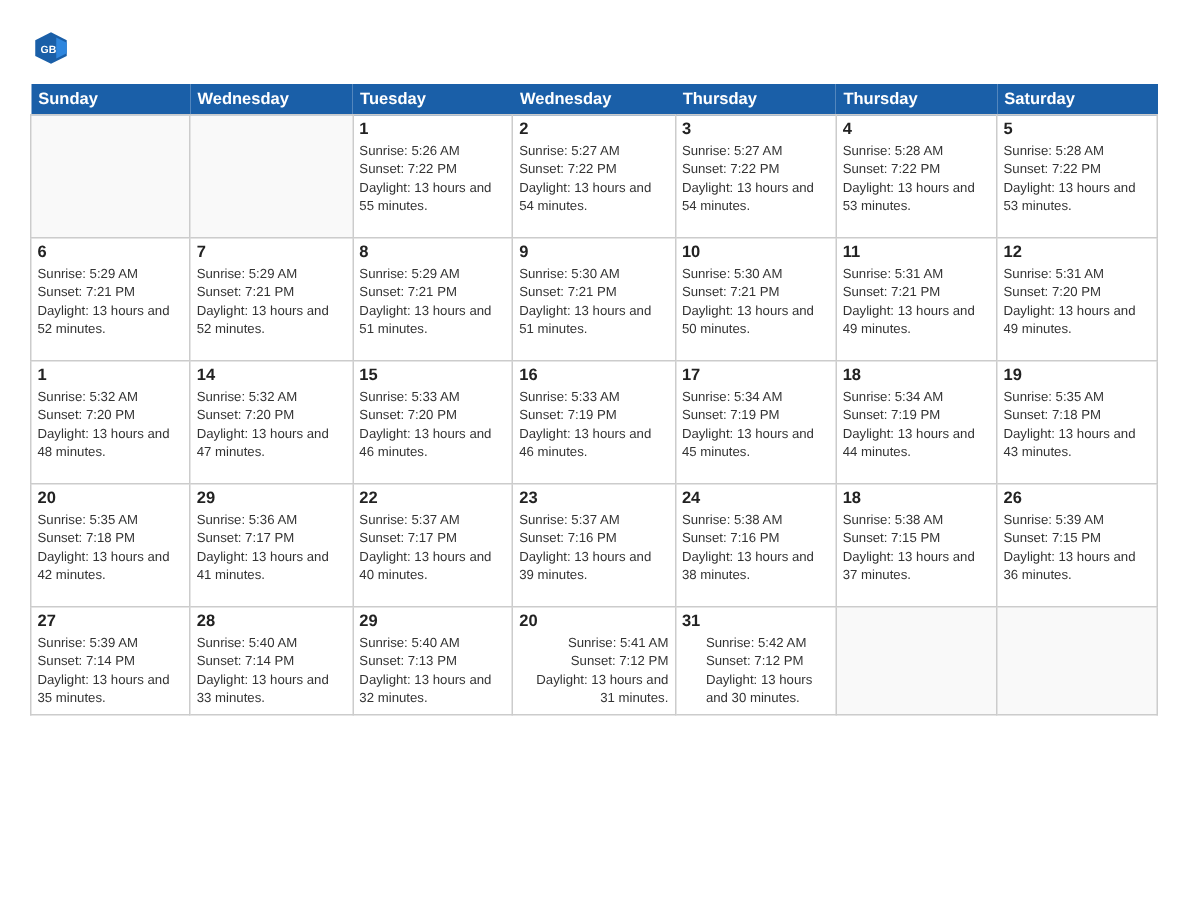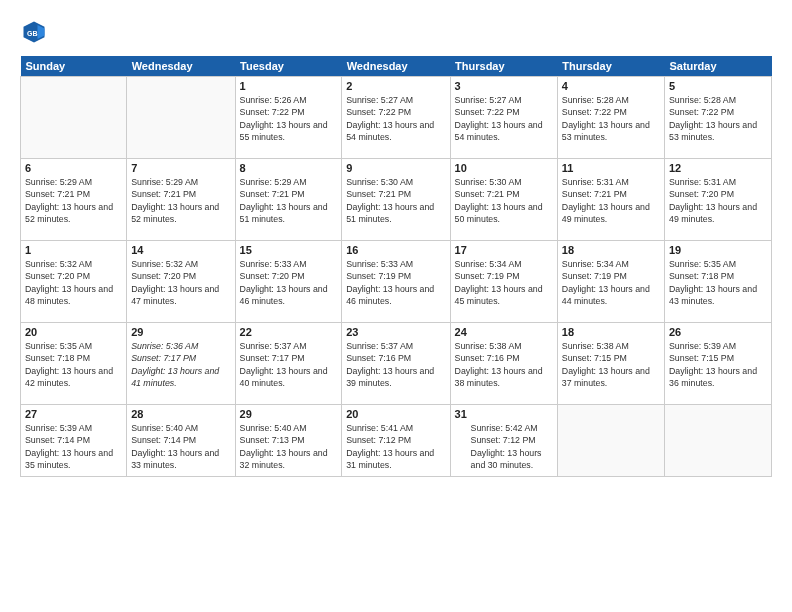--- a/index.html
+++ b/index.html
@@ -257,21 +257,21 @@
         </tr>
         <tr>
           <td>
             <span class="day-number">20</span>
             <div class="day-info" style="white-space: pre-line;">Sunrise: 5:35 AM
 Sunset: 7:18 PM
 Daylight: 13 hours and 42 minutes.</div>
           </td>
           <td>
             <span class="day-number">29</span>
-            <div class="day-info" style="white-space: pre-line; font-style: italic;">Sunrise: 5:36 AM
+            <div class="day-info" style="white-space: pre-line;">Sunrise: 5:36 AM
 Sunset: 7:17 PM
 Daylight: 13 hours and 41 minutes.</div>
           </td>
           <td>
             <span class="day-number">22</span>
             <div class="day-info" style="white-space: pre-line;">Sunrise: 5:37 AM
 Sunset: 7:17 PM
 Daylight: 13 hours and 40 minutes.</div>
           </td>
           <td>
@@ -313,21 +313,21 @@
 Daylight: 13 hours and 33 minutes.</div>
           </td>
           <td>
             <span class="day-number">29</span>
             <div class="day-info" style="white-space: pre-line;">Sunrise: 5:40 AM
 Sunset: 7:13 PM
 Daylight: 13 hours and 32 minutes.</div>
           </td>
           <td>
             <span class="day-number">20</span>
-            <div class="day-info" style="white-space: pre-line;">Sunrise: 5:41 AM
+            <div class="day-info" style="white-space: pre-line; text-align: right;">Sunrise: 5:41 AM
 Sunset: 7:12 PM
 Daylight: 13 hours and 31 minutes.</div>
           </td>
           <td>
             <span class="day-number">31</span>
             <div class="day-info" style="white-space: pre-line; margin-left: 16px;">Sunrise: 5:42 AM
 Sunset: 7:12 PM
 Daylight: 13 hours and 30 minutes.</div>
           </td>
           <td class="empty-cell"></td>

